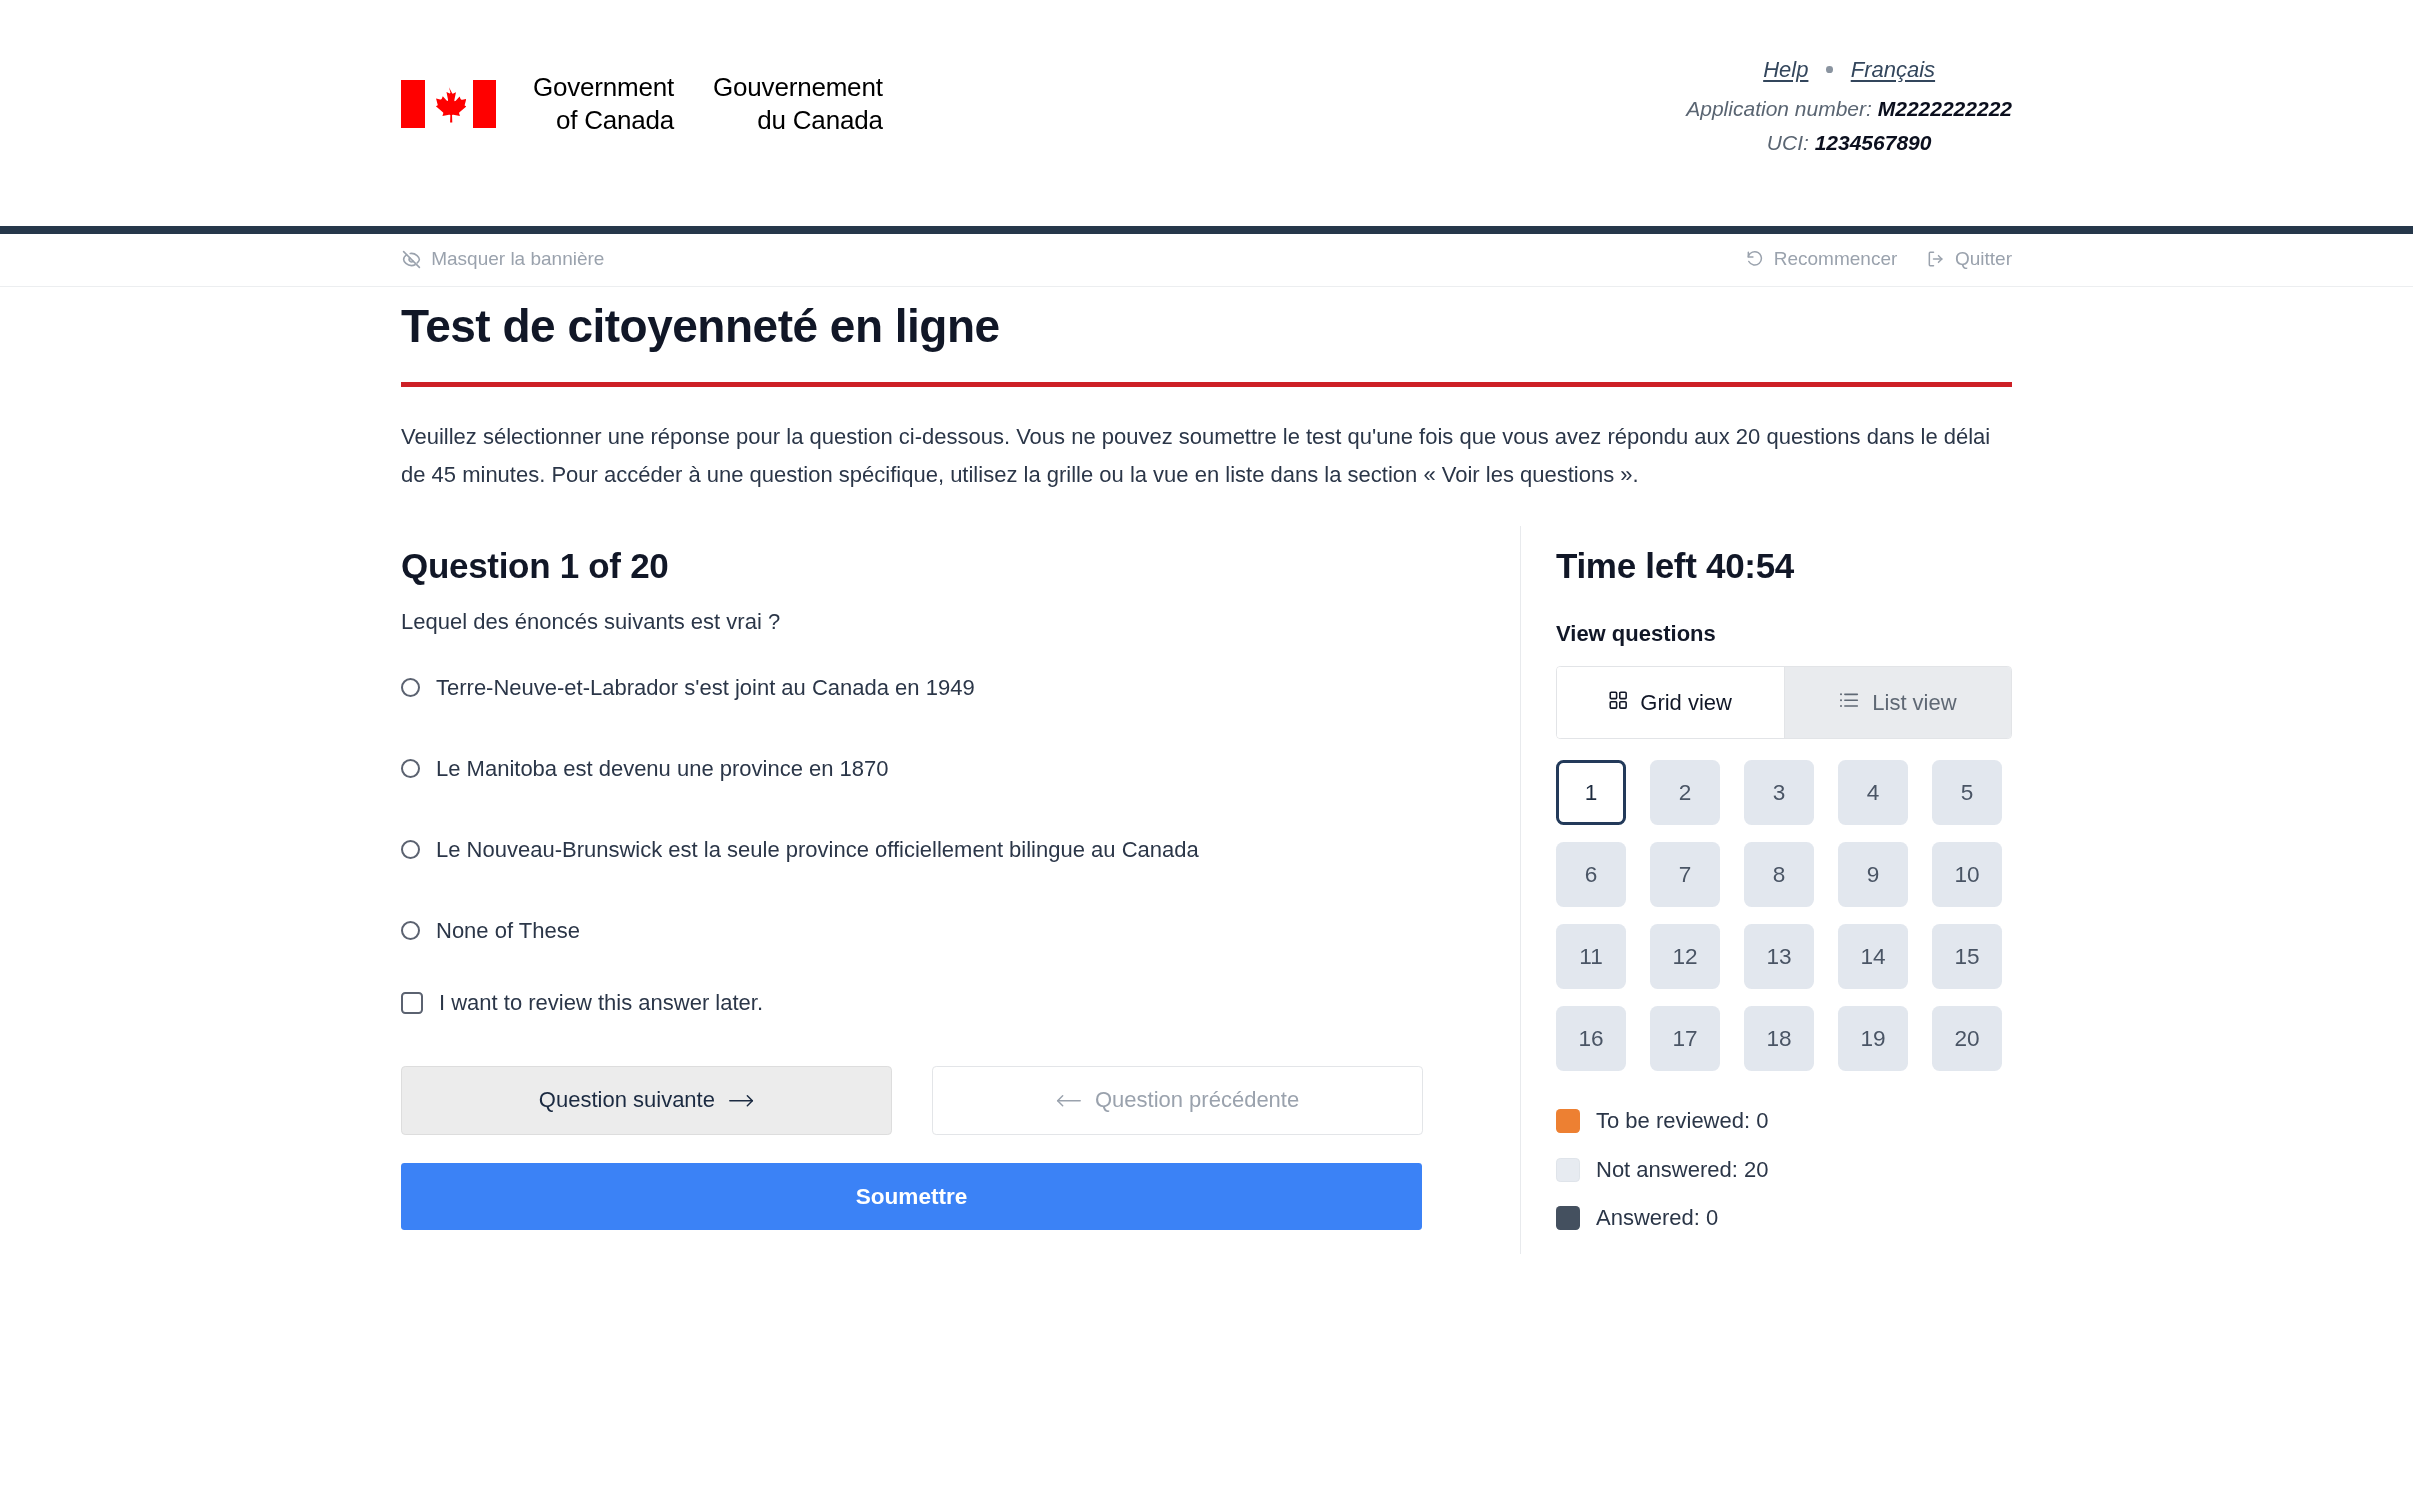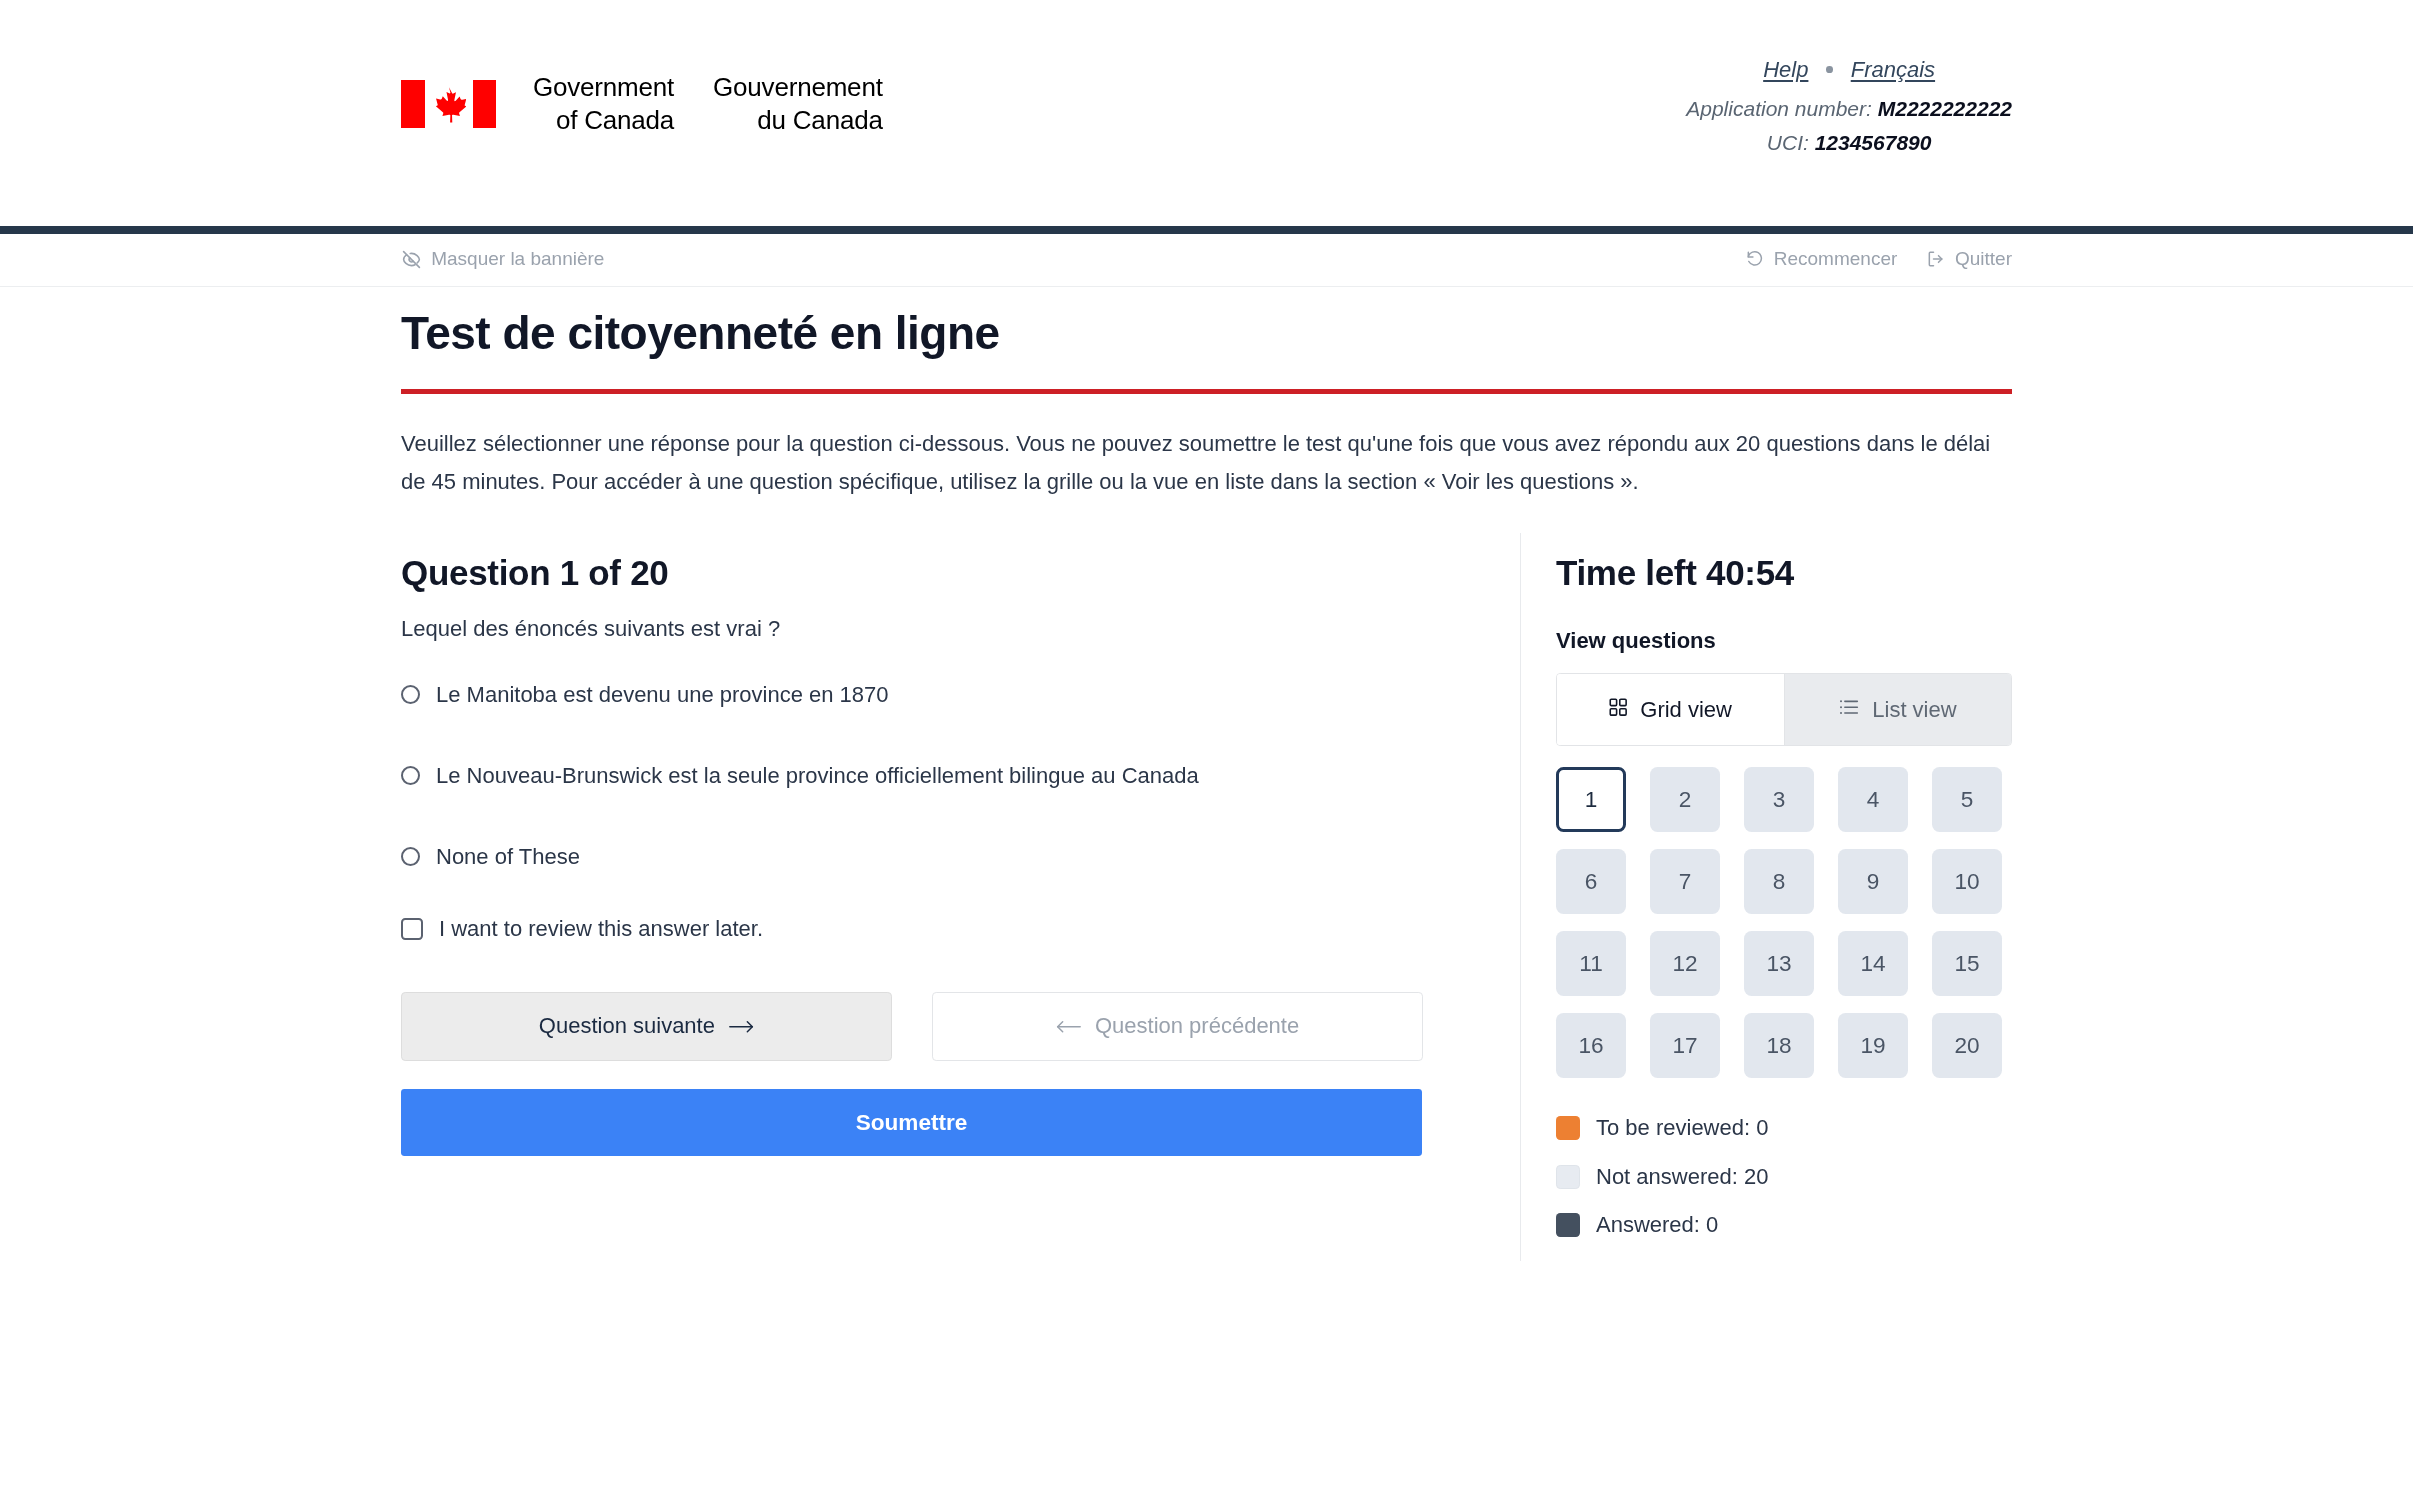--- a/index.html
+++ b/index.html
@@ -144,21 +144,21 @@
     white-space: nowrap;
   }
   .sb-group { display: inline-flex; align-items: center; gap: 28.5px; }
   .sb-icon { display: inline-flex; align-items: center; }
 
   
   .page {
     position: absolute;
     left: 401px;
     right: 401px;
-    top: 287px;
+    top: 280px;
   }
   .page-title {
     font-size: 46px;
     font-weight: 700;
     color: #111727;
     letter-spacing: -0.5px;
     line-height: 1.1;
     padding-top: 21px;
   }
   .title-rule {
@@ -453,20 +453,24 @@
 
   <p class="intro">Veuillez sélectionner une réponse pour la question ci-dessous. Vous ne pouvez soumettre le test qu'une fois que vous avez répondu aux 20 questions dans le délai de 45 minutes. Pour accéder à une question spécifique, utilisez la grille ou la vue en liste dans la section « Voir les questions ».</p>
 
   <div class="columns">
 
     <div class="col-left">
       <h2 class="q-heading">Question 1 of 20</h2>
       <div class="q-text">Lequel des énoncés suivants est vrai ?</div>
 
       <div class="options">
+        <div class="option">
+          <span class="radio"></span>
+          <span class="option-label">Terre-Neuve-et-Labrador s'est joint au Canada en 1949</span>
+        </div>
         <div class="option">
           <span class="radio"></span>
           <span class="option-label">Le Manitoba est devenu une province en 1870</span>
         </div>
         <div class="option">
           <span class="radio"></span>
           <span class="option-label">Le Nouveau-Brunswick est la seule province officiellement bilingue au Canada</span>
         </div>
         <div class="option">
           <span class="radio"></span>

